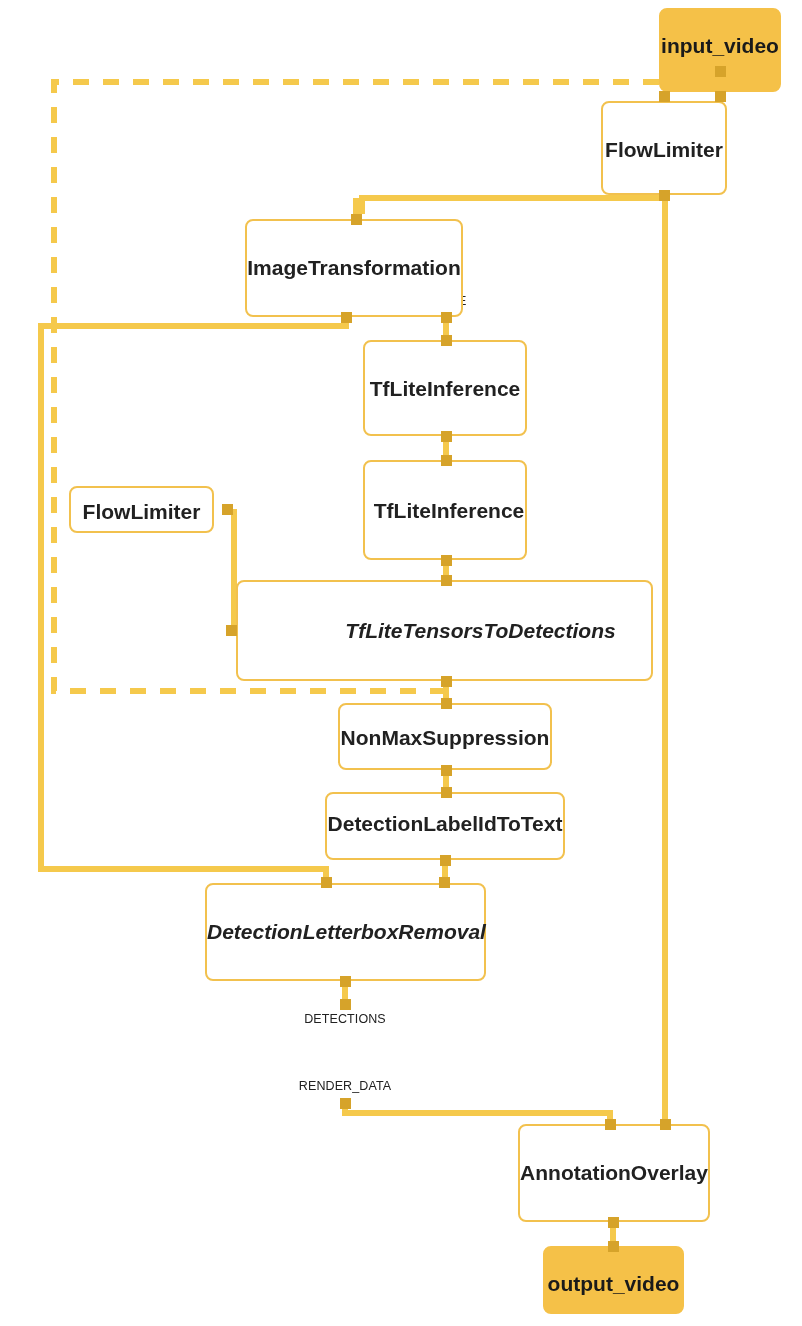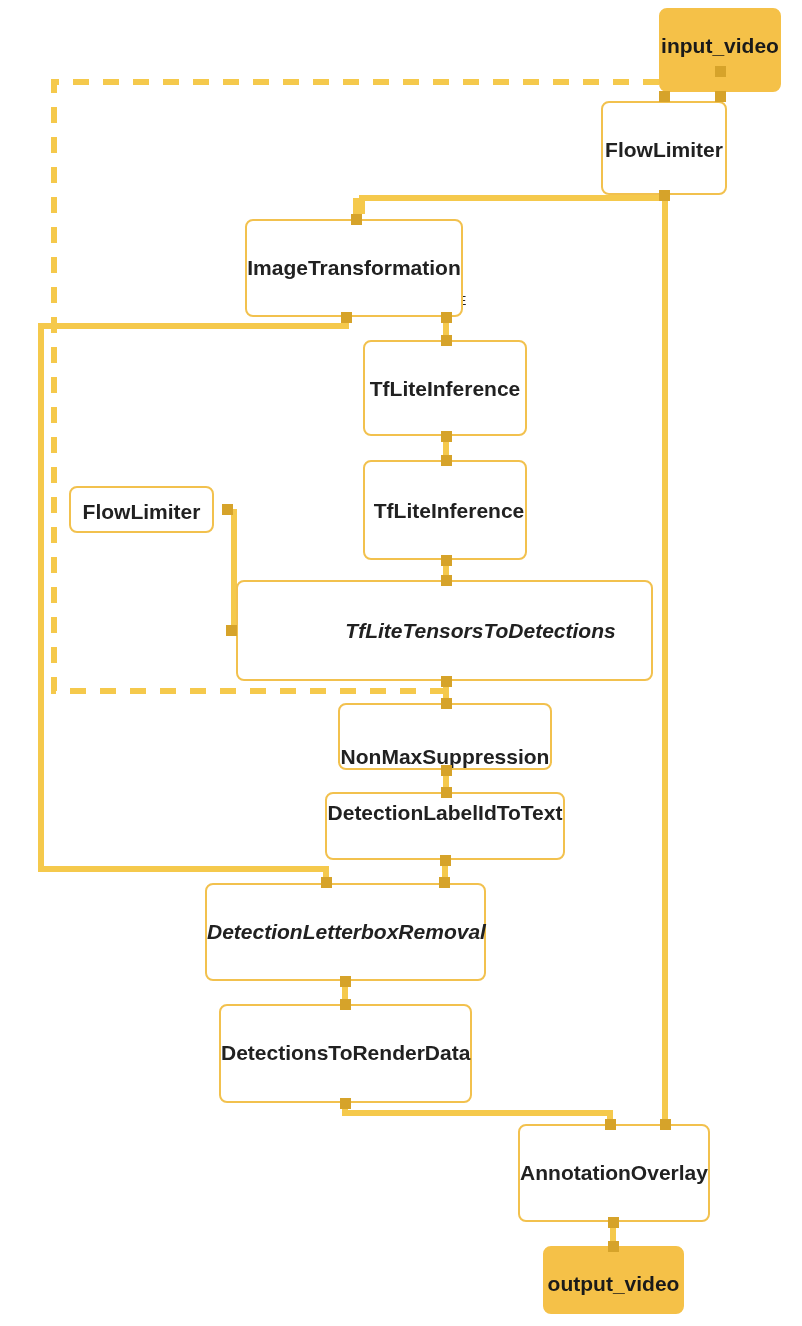--- a/index.html
+++ b/index.html
@@ -135,34 +135,31 @@
 
   <div class="node" style="left:363px; top:460px; width:164px; height:100px;">
     <div class="node-title" style="top:38px;padding-left:8px;">TfLiteInference</div>
   </div>
 
   <div class="node" style="left:236px; top:580px; width:417px; height:101px;font-style:italic;">
     <div class="node-title" style="top:38px; left:72px; right:0; text-align:center;">TfLiteTensorsToDetections</div>
   </div>
 
   <div class="node" style="left:338px; top:703px; width:214px; height:67px;">
-    <div class="node-title" style="top:22px;margin-top:19px;">NonMaxSuppression</div>
+    <div class="node-title" style="top:22px;">NonMaxSuppression</div>
   </div>
 
   <div class="node" style="left:325px; top:792px; width:240px; height:68px;">
-    <div class="node-title" style="top:8px;">DetectionLabelIdToText</div>
+    <div class="node-title" style="top:19px;">DetectionLabelIdToText</div>
   </div>
 
   <div class="node" style="left:205px; top:883px; width:281px; height:98px;">
     <div class="node-title" style="top:36px;font-style:italic;">DetectionLetterboxRemoval</div>
   </div>
 
-  <div class="node" style="left:219px; top:1004px; width:253px; height:99px;">
-    <div class="node-title" style="top:36px;">DetectionsToRenderData</div>
-  </div>
 
   <div class="node terminal" style="left:543px; top:1246px; width:141px; height:68px;">
     <div class="node-title" style="top:25px;">output_video</div>
   </div>
 
   <div class="node" style="left:518px; top:1124px; width:192px; height:98px;">
     <div class="node-title" style="top:36px;">AnnotationOverlay</div>
   </div>
 
   <div class="port-label" style="left:645px; top:107px; transform:translateX(-50%);">FINISHED</div>

